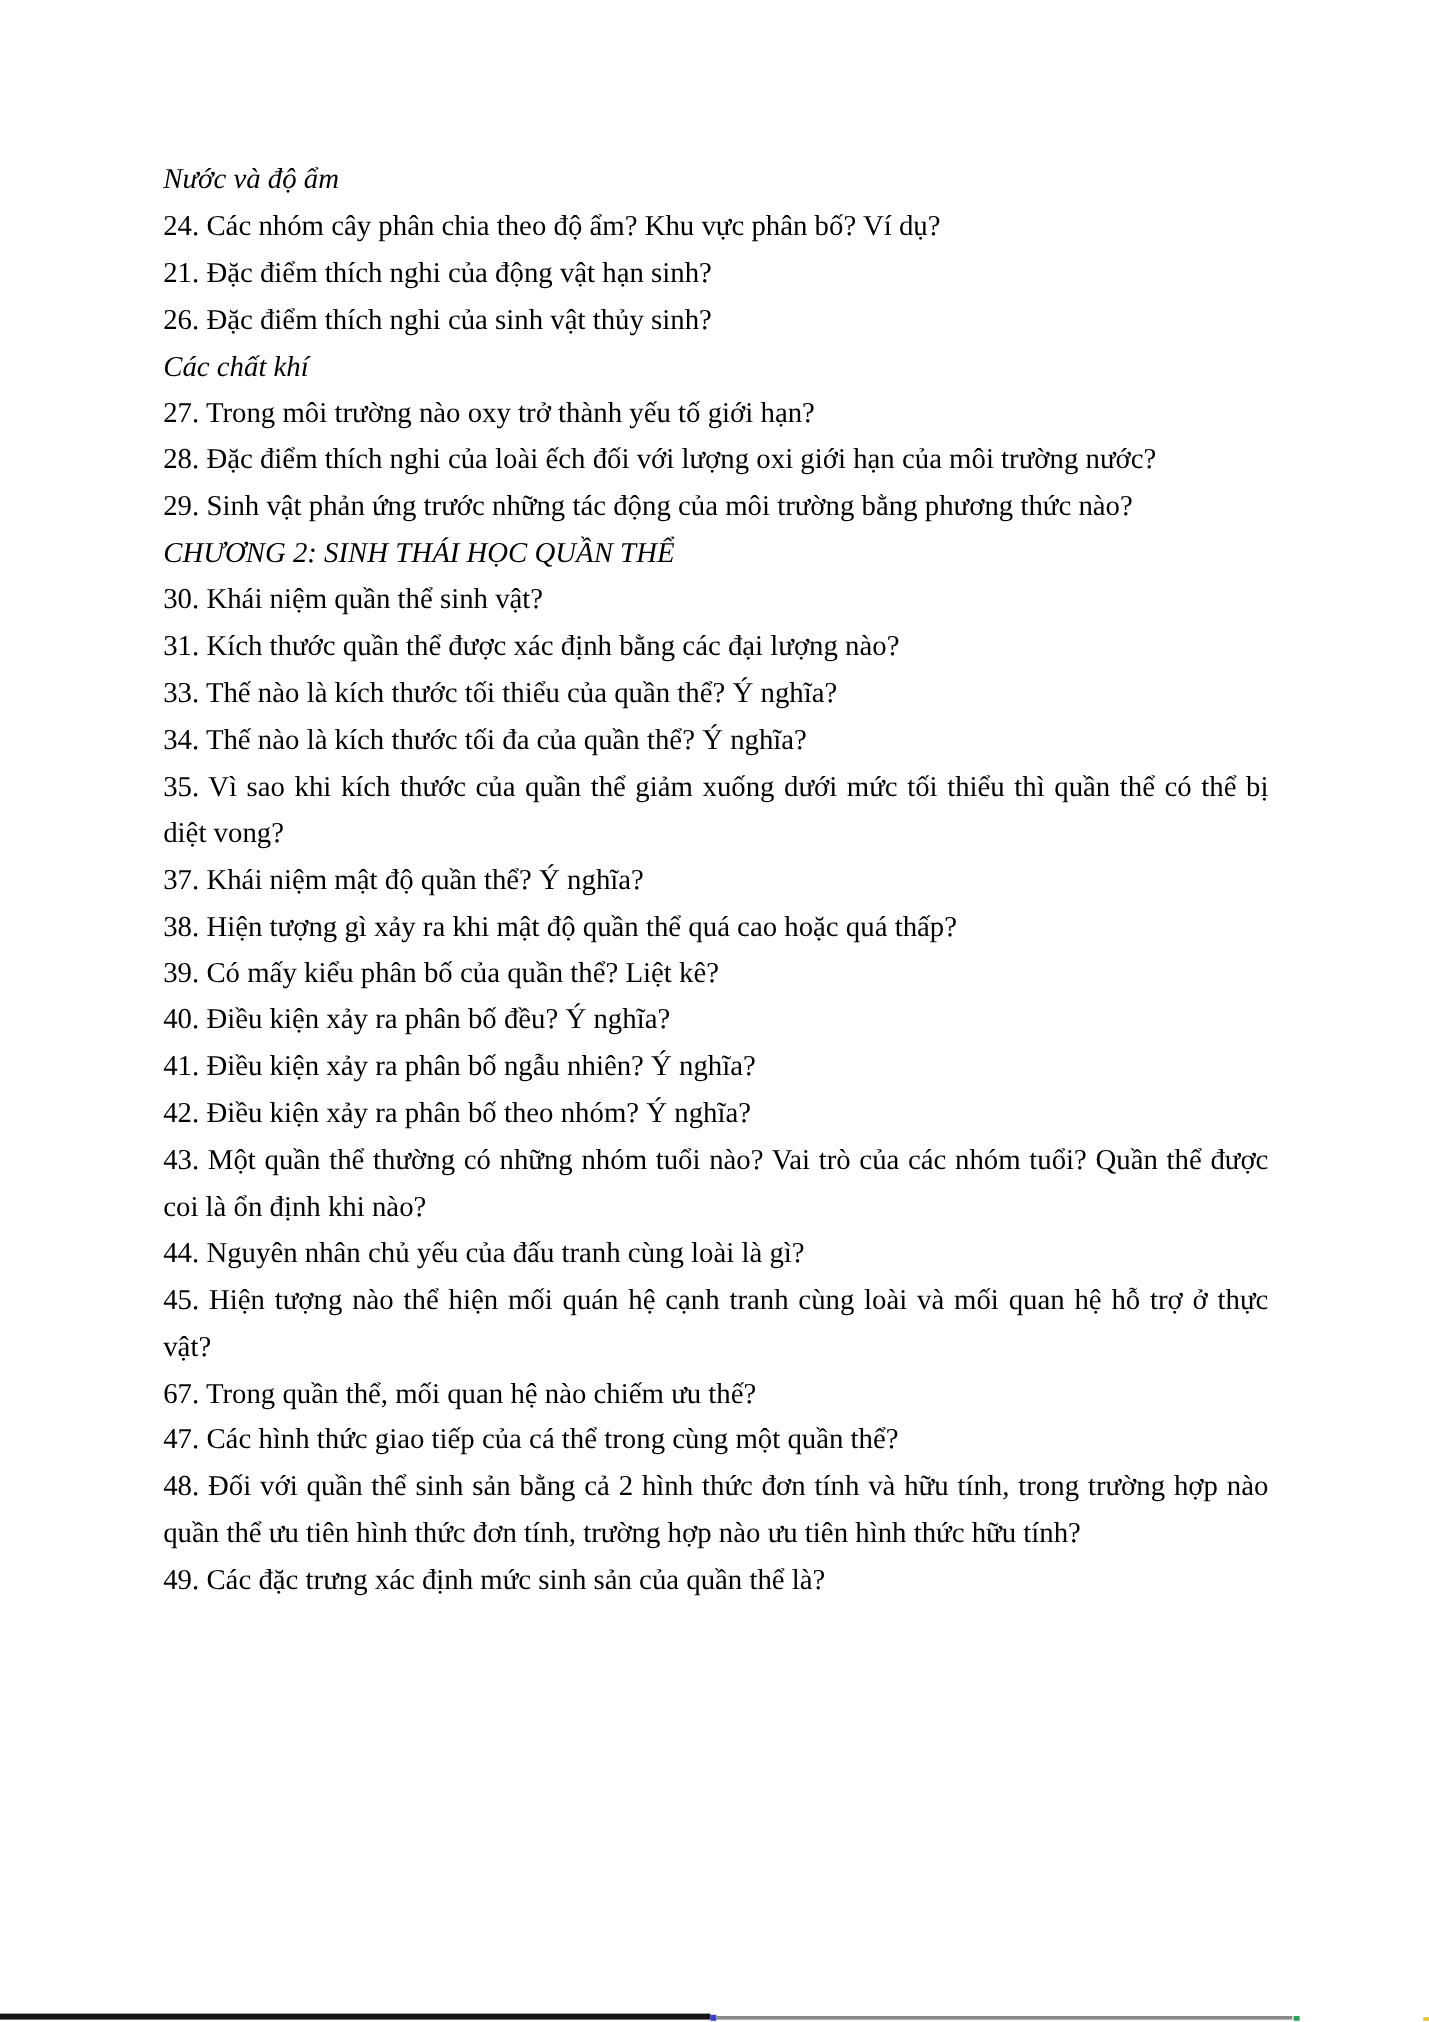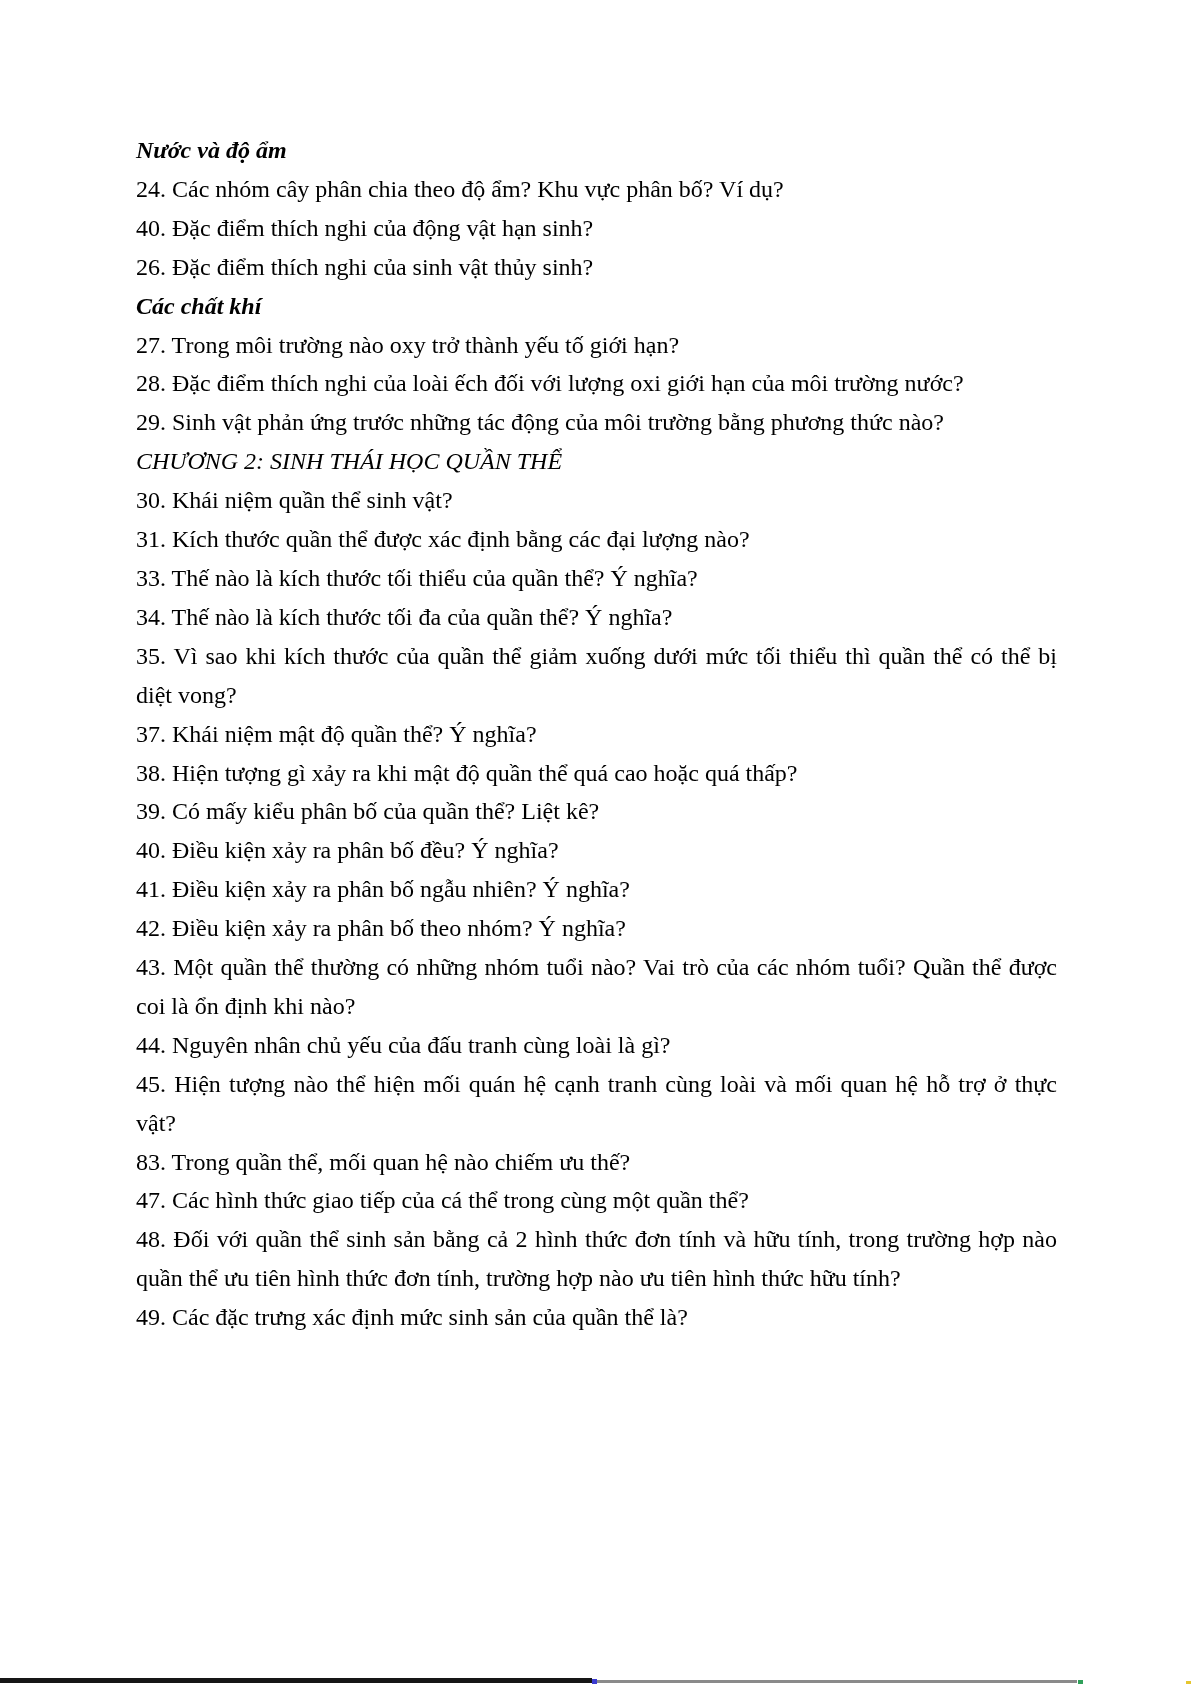--- a/index.html
+++ b/index.html
@@ -22,21 +22,21 @@
     top: 131px;
     width: 921px;
     font-size: 24px;
     line-height: 38.9px;
   }
   .content p {
     margin: 0;
     padding: 0;
   }
   .sub-heading {
-    font-weight: bold;
+    font-weight: normal;
     font-style: italic;
     padding-left: 40px;
   }
   .chapter-heading {
     font-weight: normal;
     font-style: italic;
   }
   .question.justify {
     text-align: justify;
     text-justify: inter-word;
@@ -52,42 +52,42 @@
   .edge-dot-yellow { left: 1186px; top: 1681px; width: 5px;   height: 3px; }
 </style>
 </head>
 <body>
 
 <div class="page">
 
   <div class="content">
     <p class="sub-heading">Nước và độ ẩm</p>
     <p class="question">24. Các nhóm cây phân chia theo độ ẩm? Khu vực phân bố? Ví dụ?</p>
-    <p class="question">40. Đặc điểm thích nghi của động vật hạn sinh?</p>
+    <p class="question">21. Đặc điểm thích nghi của động vật hạn sinh?</p>
     <p class="question">26. Đặc điểm thích nghi của sinh vật thủy sinh?</p>
     <p class="sub-heading">Các chất khí</p>
     <p class="question">27. Trong môi trường nào oxy trở thành yếu tố giới hạn?</p>
     <p class="question">28. Đặc điểm thích nghi của loài ếch đối với lượng oxi giới hạn của môi trường nước?</p>
     <p class="question">29. Sinh vật phản ứng trước những tác động của môi trường bằng phương thức nào?</p>
     <p class="chapter-heading">CHƯƠNG 2: SINH THÁI HỌC QUẦN THỂ</p>
     <p class="question">30. Khái niệm quần thể sinh vật?</p>
     <p class="question">31. Kích thước quần thể được xác định bằng các đại lượng nào?</p>
     <p class="question">33. Thế nào là kích thước tối thiểu của quần thể? Ý nghĩa?</p>
     <p class="question">34. Thế nào là kích thước tối đa của quần thể? Ý nghĩa?</p>
     <p class="question justify">35. Vì sao khi kích thước của quần thể giảm xuống dưới mức tối thiểu thì quần thể có thể bị diệt vong?</p>
     <p class="question">37. Khái niệm mật độ quần thể? Ý nghĩa?</p>
     <p class="question">38. Hiện tượng gì xảy ra khi mật độ quần thể quá cao hoặc quá thấp?</p>
     <p class="question">39. Có mấy kiểu phân bố của quần thể? Liệt kê?</p>
     <p class="question">40. Điều kiện xảy ra phân bố đều? Ý nghĩa?</p>
     <p class="question">41. Điều kiện xảy ra phân bố ngẫu nhiên? Ý nghĩa?</p>
     <p class="question">42. Điều kiện xảy ra phân bố theo nhóm? Ý nghĩa?</p>
     <p class="question justify">43. Một quần thể thường có những nhóm tuổi nào? Vai trò của các nhóm tuổi? Quần thể được coi là ổn định khi nào?</p>
     <p class="question">44. Nguyên nhân chủ yếu của đấu tranh cùng loài là gì?</p>
     <p class="question justify">45. Hiện tượng nào thể hiện mối quán hệ cạnh tranh cùng loài và mối quan hệ hỗ trợ ở thực vật?</p>
-    <p class="question">83. Trong quần thể, mối quan hệ nào chiếm ưu thế?</p>
+    <p class="question">67. Trong quần thể, mối quan hệ nào chiếm ưu thế?</p>
     <p class="question">47. Các hình thức giao tiếp của cá thể trong cùng một quần thể?</p>
     <p class="question justify">48. Đối với quần thể sinh sản bằng cả 2 hình thức đơn tính và hữu tính, trong trường hợp nào quần thể ưu tiên hình thức đơn tính, trường hợp nào ưu tiên hình thức hữu tính?</p>
     <p class="question">49. Các đặc trưng xác định mức sinh sản của quần thể là?</p>
   </div>
 
   <div class="edge-piece edge-left-bar" style="background: rgb(22, 22, 22);"></div>
   <div class="edge-piece edge-dot-blue" style="background: rgb(59, 59, 208);"></div>
   <div class="edge-piece edge-right-bar" style="background: rgb(138, 138, 138);"></div>
   <div class="edge-piece edge-dot-green" style="background: rgb(47, 160, 90);"></div>
   <div class="edge-piece edge-dot-yellow" style="background: rgb(230, 198, 47);"></div>

